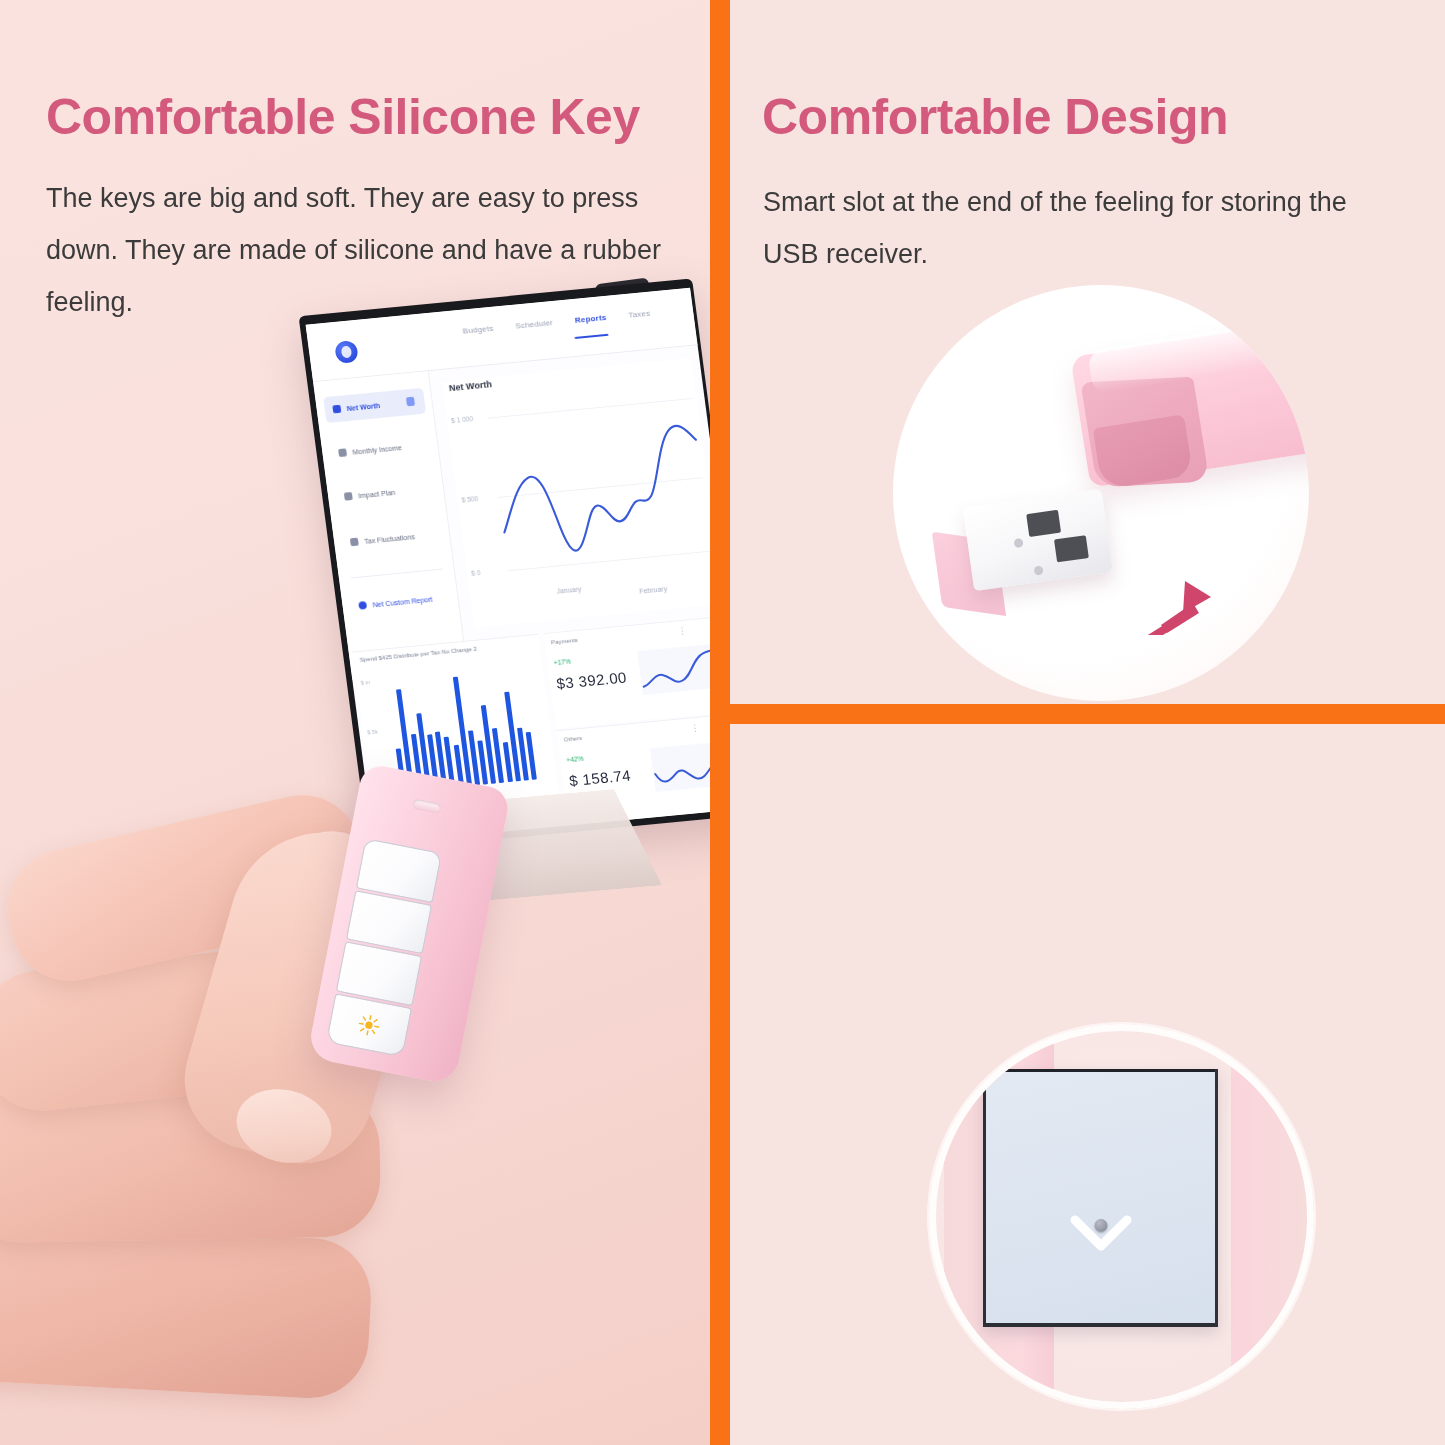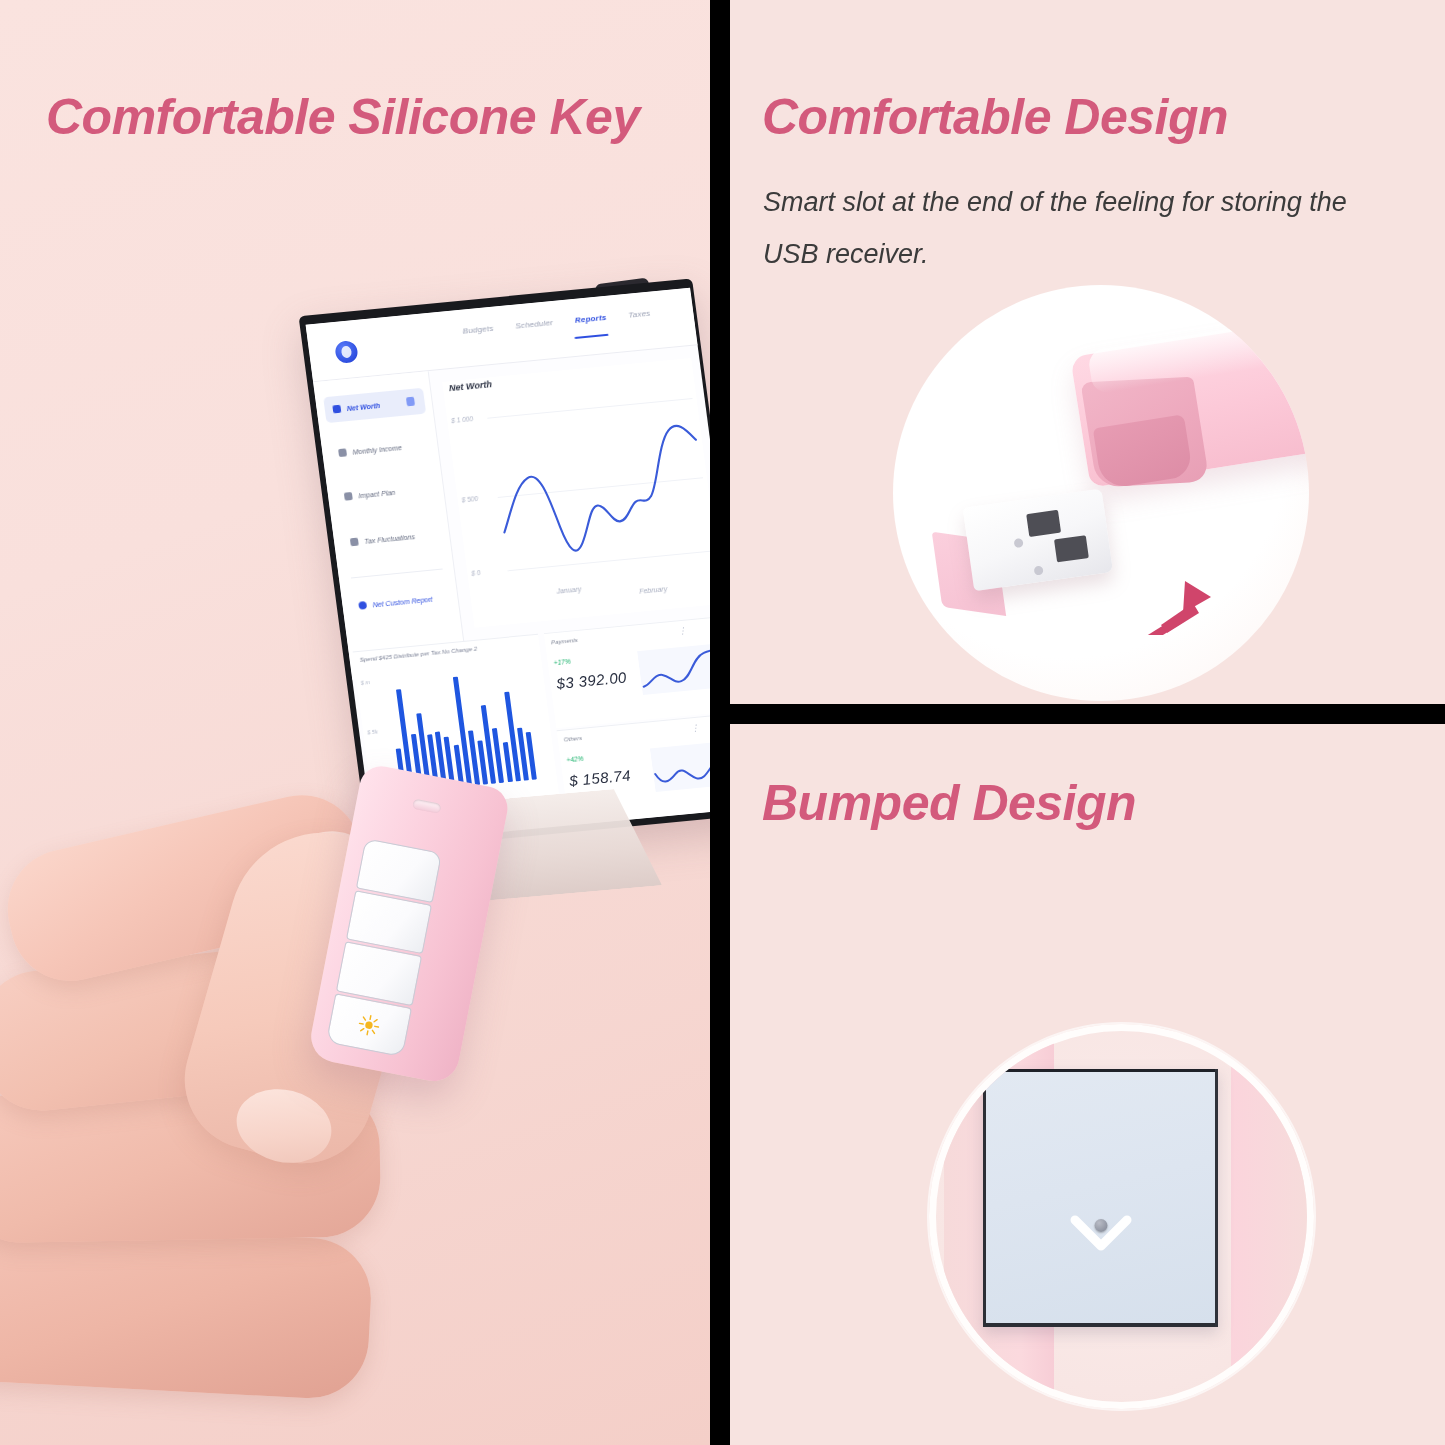--- a/index.html
+++ b/index.html
@@ -10,22 +10,21 @@
     height: 1445px;
     background: #ffffff;
     font-family: "Liberation Sans", sans-serif;
     overflow: hidden;
     position: relative;
   }
 
   .page {
     position: absolute;
     inset: 0;
-    background: #000000;
-    font-style: italic;
+    background: #f97316;
   }
 
   
   .panel {
     position: absolute;
     overflow: hidden;
   }
 
   #panel-left {
     left: 0; top: 0;
@@ -466,20 +465,21 @@
 </style>
 </head>
 <body>
 
 <div class="page">
 
   <section class="panel" id="panel-left">
 
     <h1 class="heading" id="left-heading">Comfortable Silicone Key</h1>
 
+    <p class="body-text" id="left-body">The keys are big and soft. They are easy to press down. They are made of silicone and have a rubber feeling.</p>
 
     <div id="monitor">
       <div id="webcam">
         <div id="webcam-body"></div>
         <div id="webcam-stem"></div>
       </div>
       <div id="monitor-bezel"></div>
       <div id="monitor-screen">
 
         <div class="dash" id="dash-topbar">
@@ -655,21 +655,20 @@
         <path d="M2,50 L44,50 L44,58 L6,58 Z" fill="#d0456b" transform="rotate(-32 24 54)"></path>
         <path d="M44,6 L70,22 L42,38 Z" fill="#d0456b"></path>
         <path d="M20,50 L52,28 L58,38 L26,58 Z" fill="#d0456b"></path>
       </svg>
     </div>
   </section>
 
   <section class="panel" id="panel-br">
 
     <div id="br-headrow">
-      <h1 class="heading" id="br-heading">Bumped Design</h1>
     </div>
 
 
     <div id="bump-circle">
       <div id="bump-key-shadowL"></div>
       <div id="bump-key-shadowR"></div>
       <div id="bump-key">
         <svg id="bump-chevron" viewBox="0 0 62 40">
           <path d="M5,6 L31,32 L57,6" fill="none" stroke="#ffffff" stroke-width="9" stroke-linecap="round" stroke-linejoin="round"></path>
         </svg>

